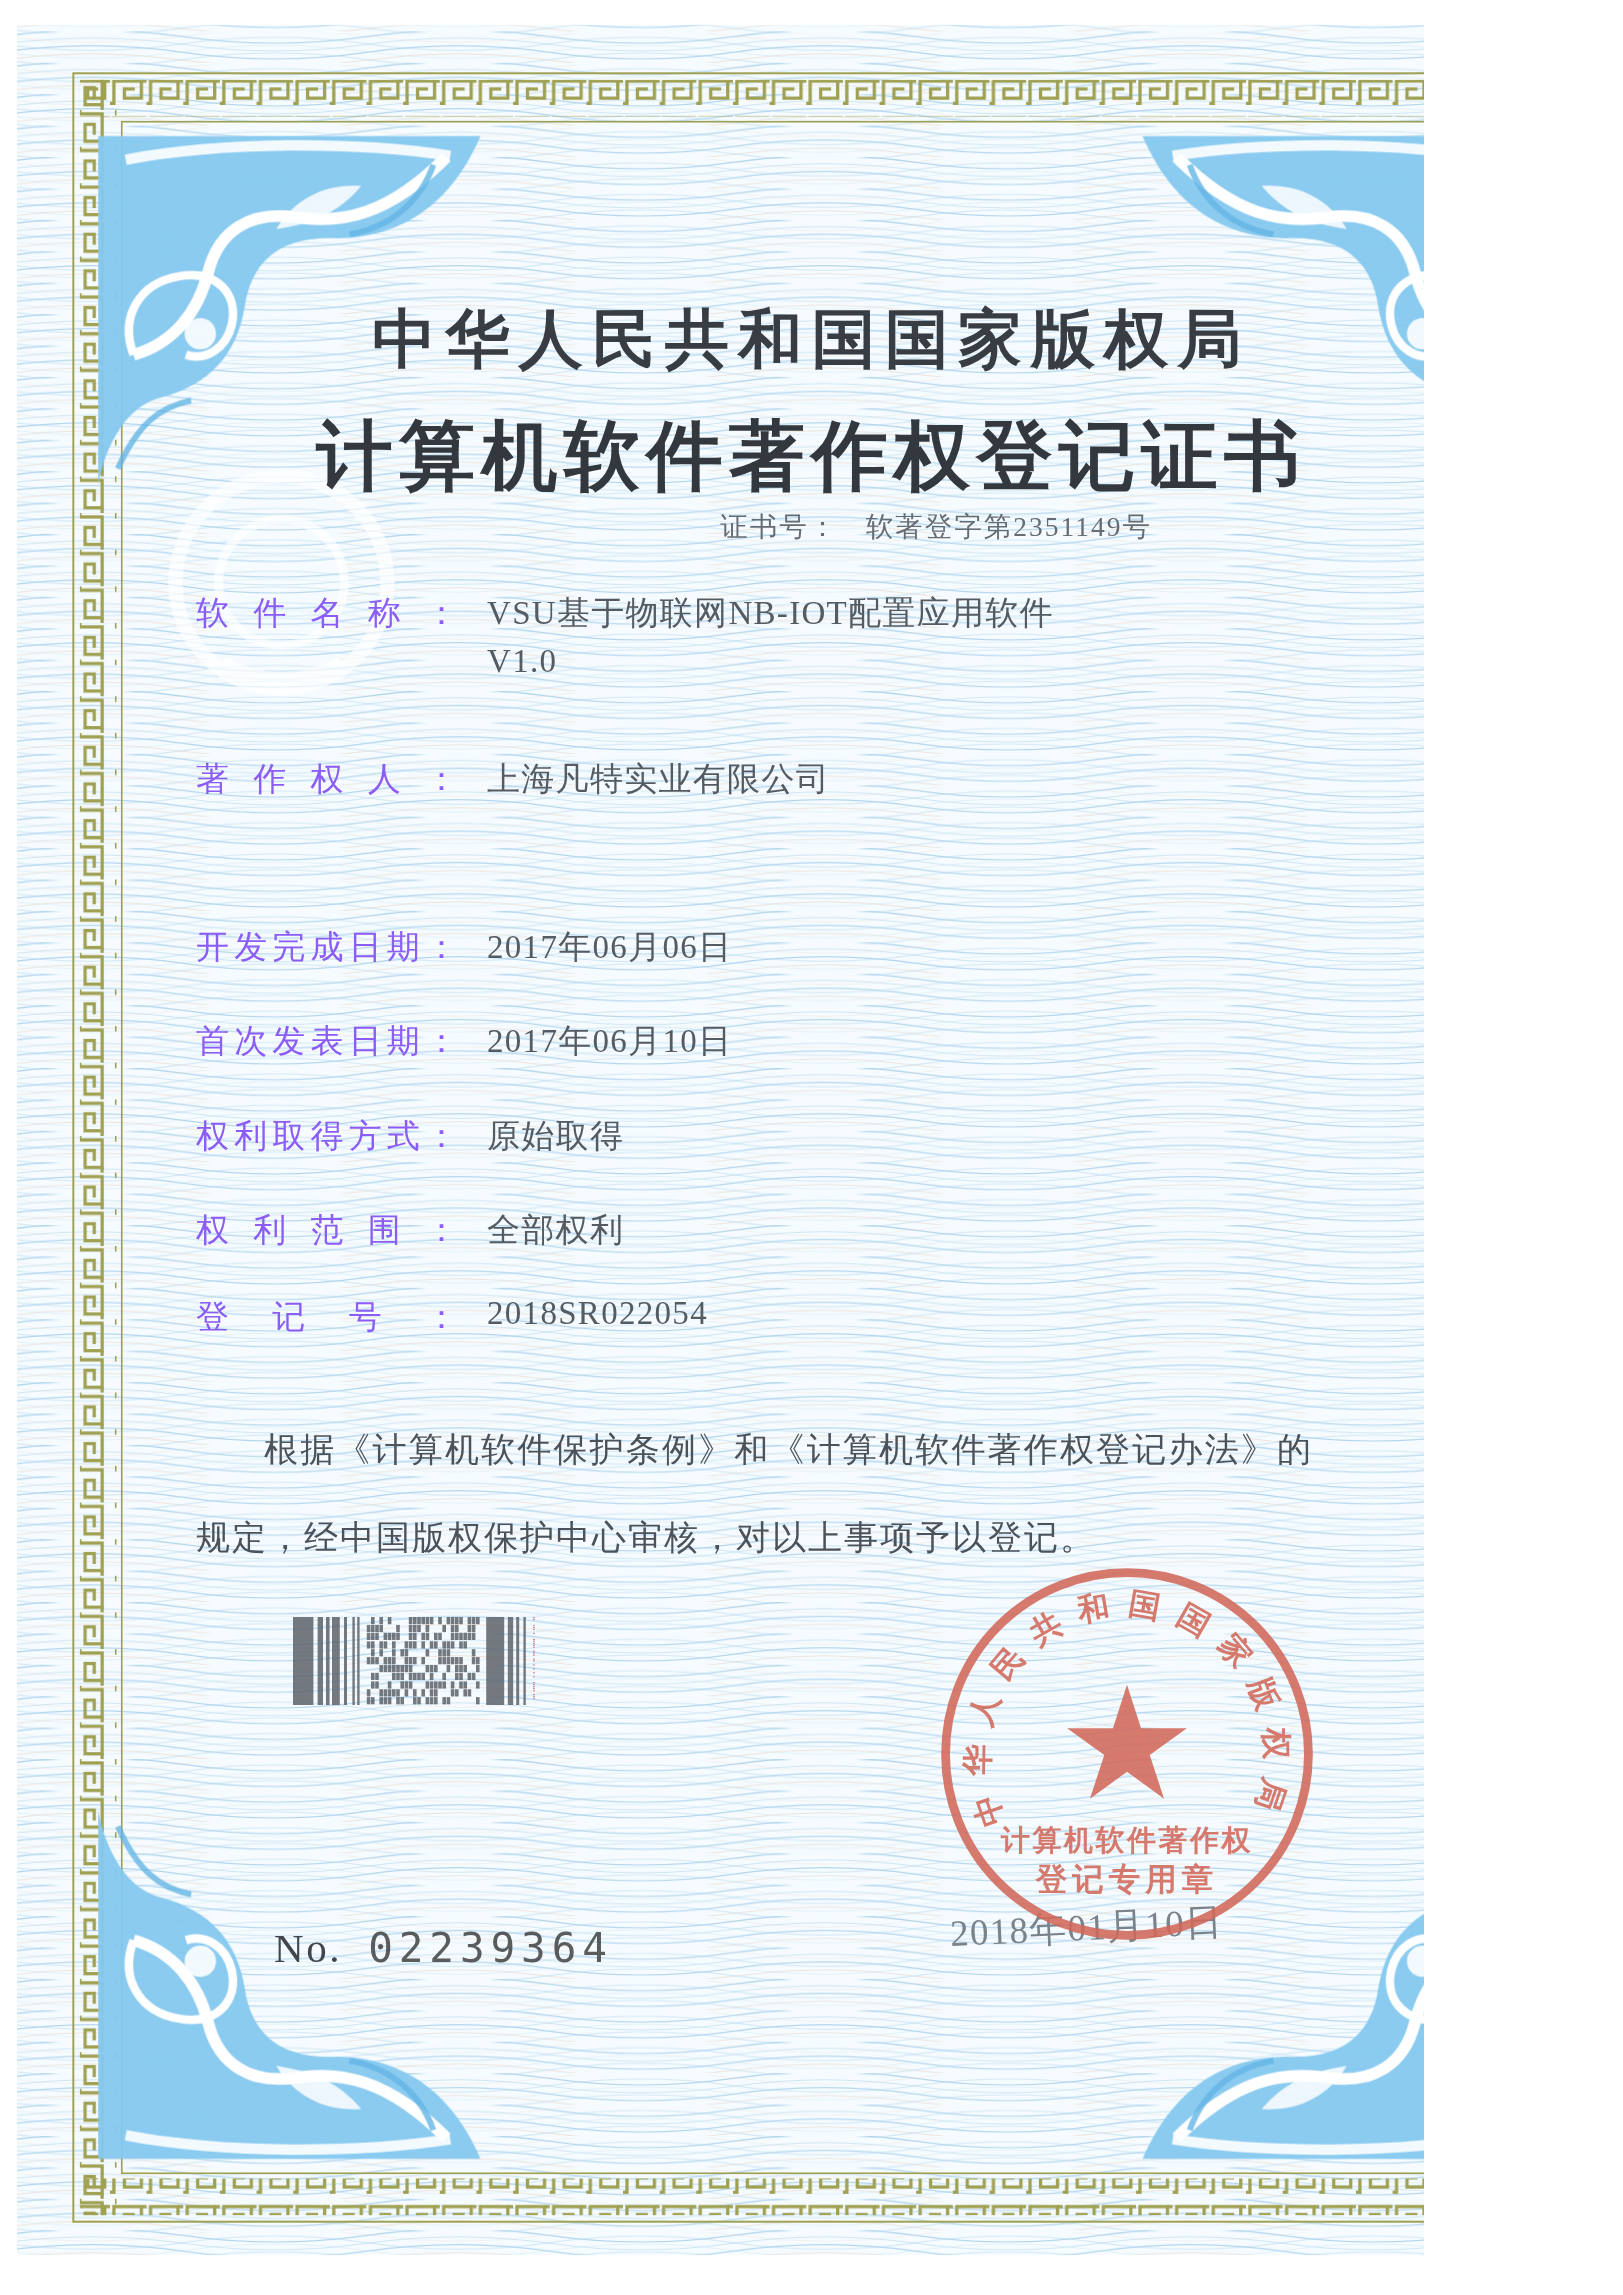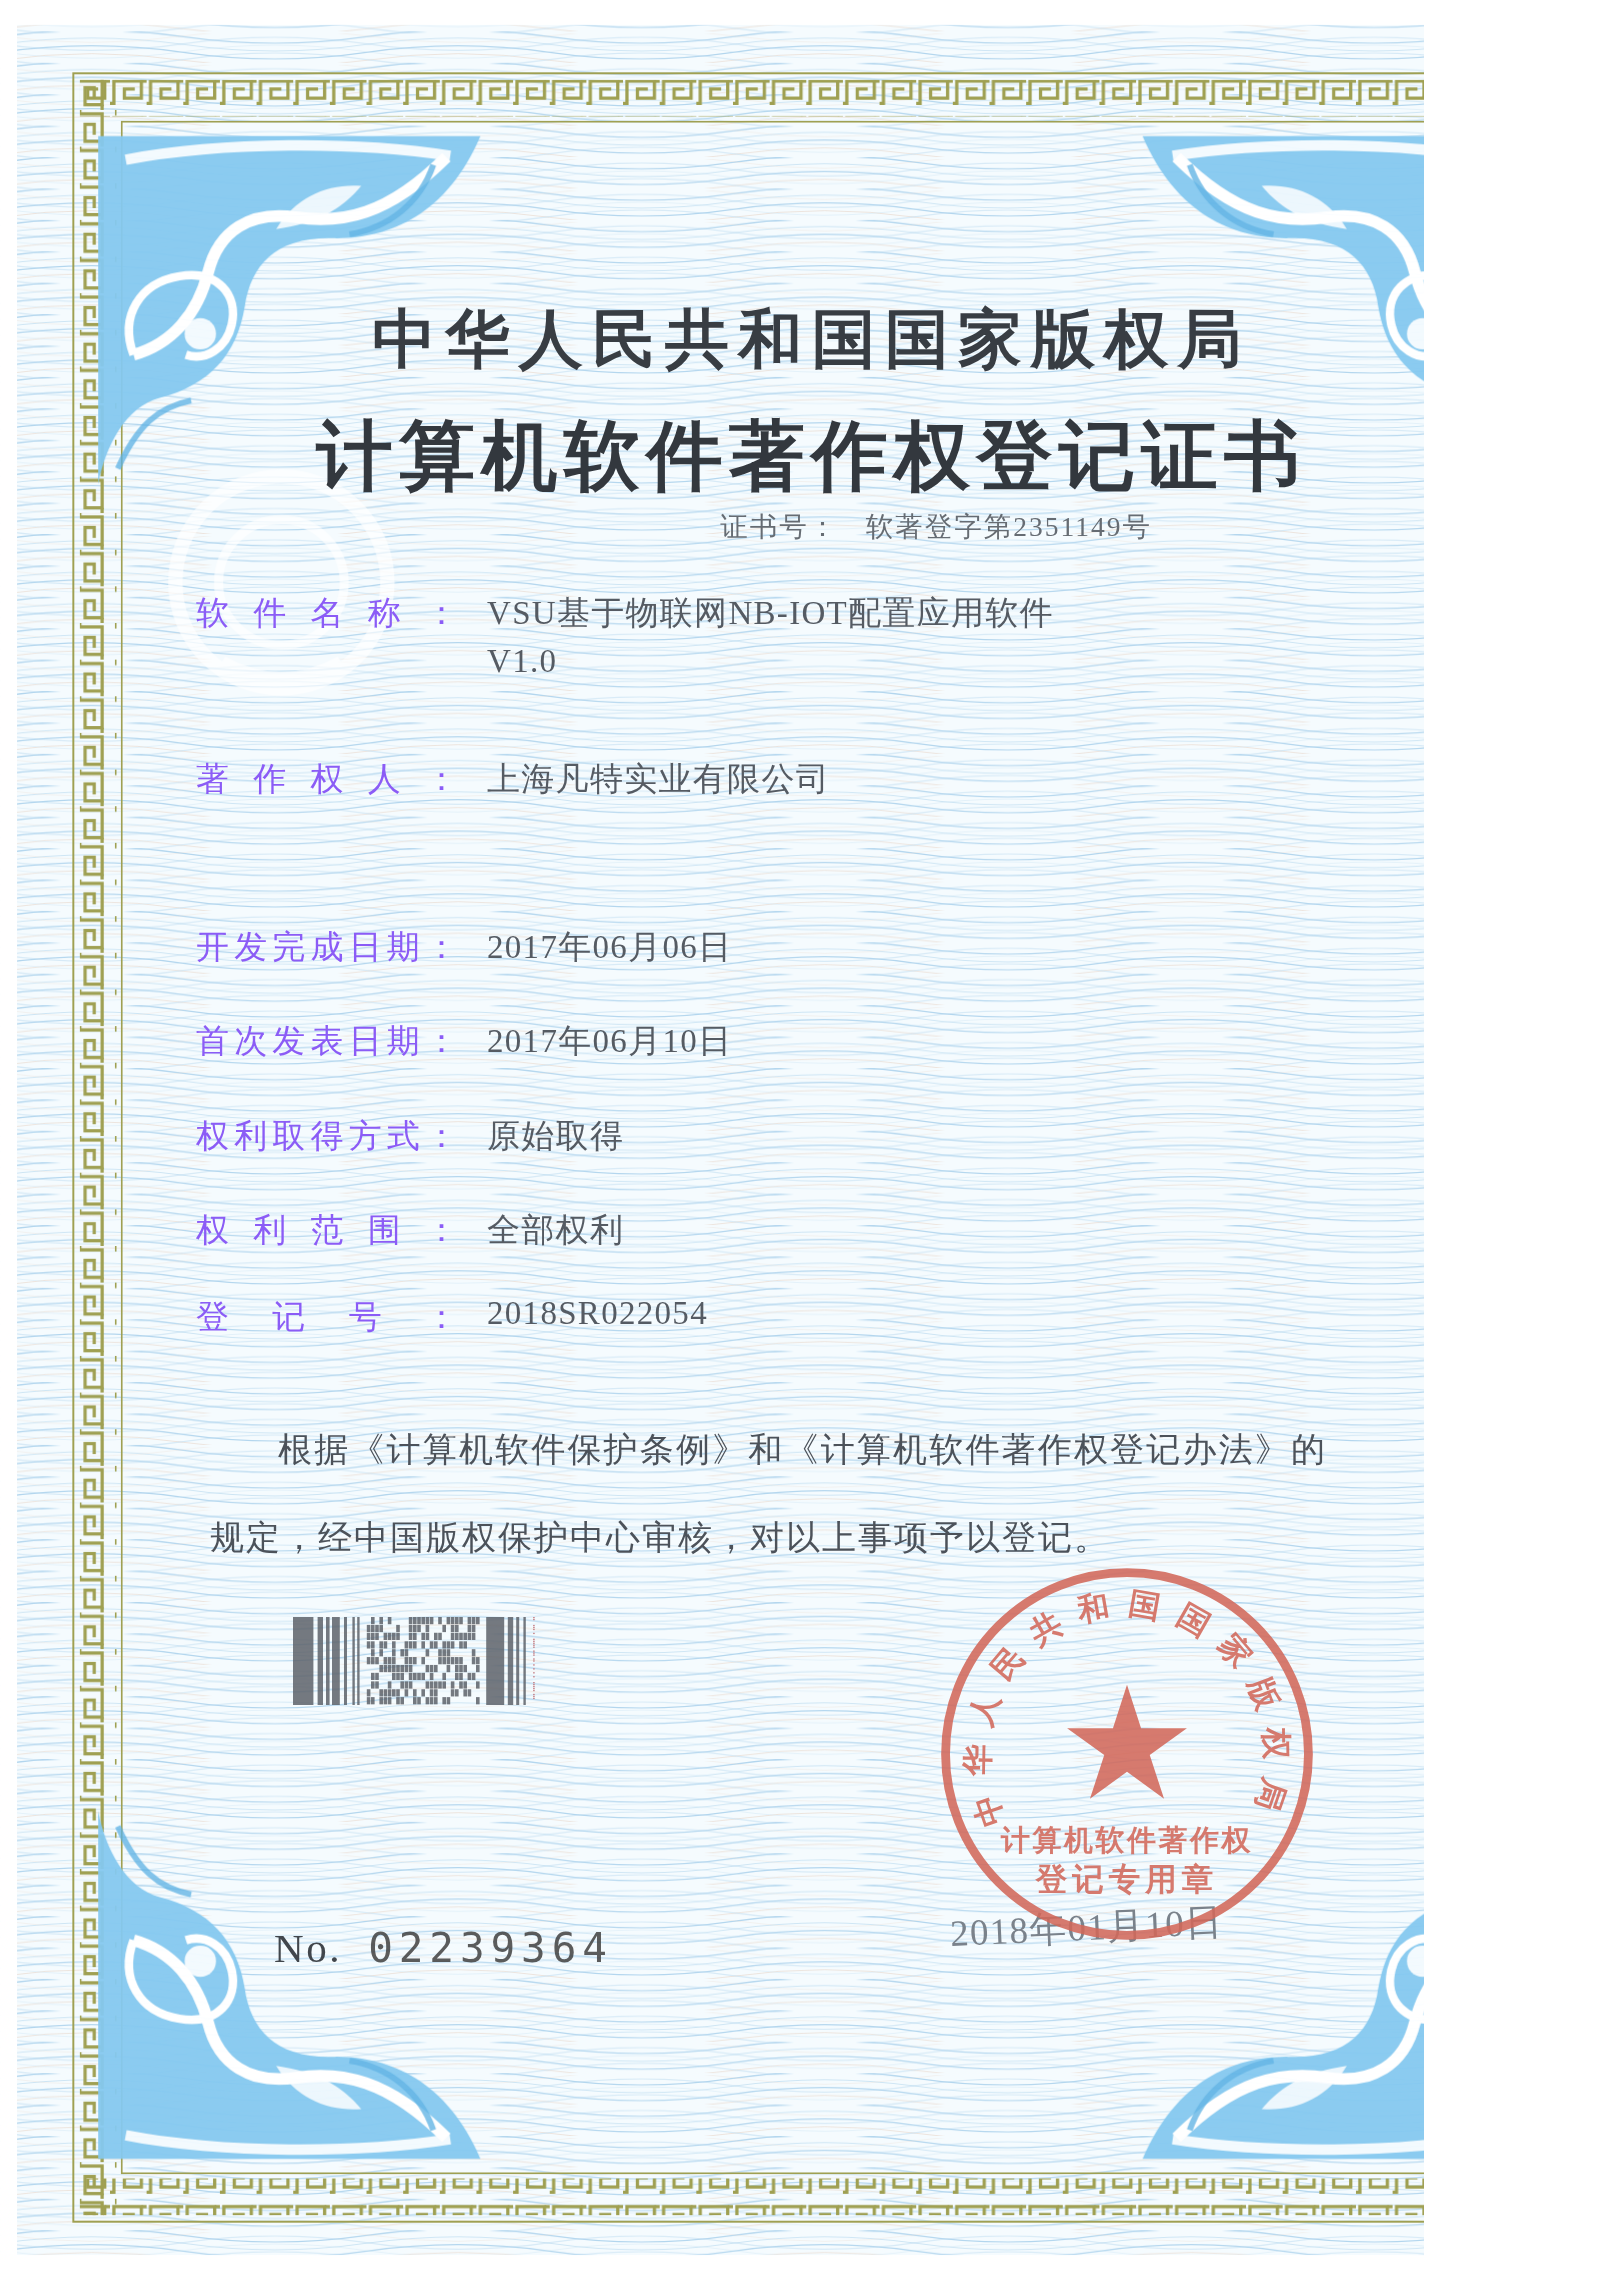--- a/index.html
+++ b/index.html
@@ -15,21 +15,21 @@
   .certno{right:272px;top:509px;font-size:27.5px;color:#666c73;letter-spacing:2px;white-space:nowrap;}
   .certno .gap{display:inline-block;width:27.5px;}
 
   .row{left:196px;font-size:33px;color:#51575f;white-space:nowrap;}
   .row .lbl{display:inline-block;width:262px;text-align:justify;text-align-last:justify;
     vertical-align:top;color:#8b5cf6;}
   .row .val{display:inline-block;margin-left:29px;letter-spacing:1.3px;color:#555b63;}
   .row.cont .lbl{visibility:hidden;}
 
   .statement{left:196px;top:1406px;width:1117px;font-size:34px;line-height:88px;
-    color:#4c525a;letter-spacing:2px;text-indent:68px;text-align:justify;margin-left:14px;}
+    color:#4c525a;letter-spacing:2px;text-indent:68px;text-align:justify;}
 
   .issue-date{left:950px;top:1903px;font-size:37px;color:#7a828b;letter-spacing:1.3px;
     transform:rotate(-2.5deg);z-index:2;}
   .seal-svg{position:absolute;left:938px;top:1565px;z-index:3;opacity:.88;}
   .barcode-svg{position:absolute;left:293px;top:1617px;z-index:2;opacity:.92;}
 
   .serial{left:274px;top:1924px;white-space:nowrap;z-index:2;}
   .serial .no{font-size:41px;color:#41464c;letter-spacing:2.6px;}
   .serial .num{font-family:"DejaVu Sans Mono","Liberation Mono",monospace;
     font-size:41px;color:#404040;letter-spacing:5.9px;margin-left:26px;opacity:.85;}

